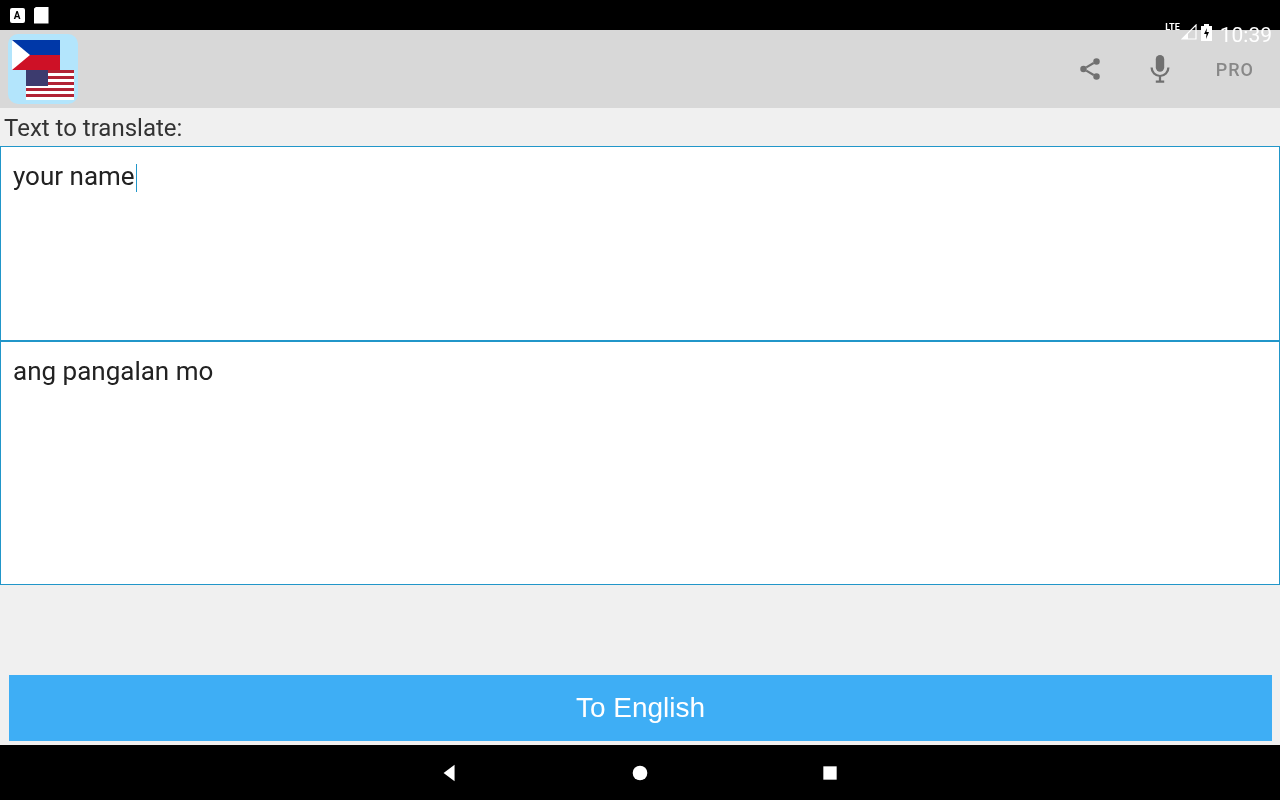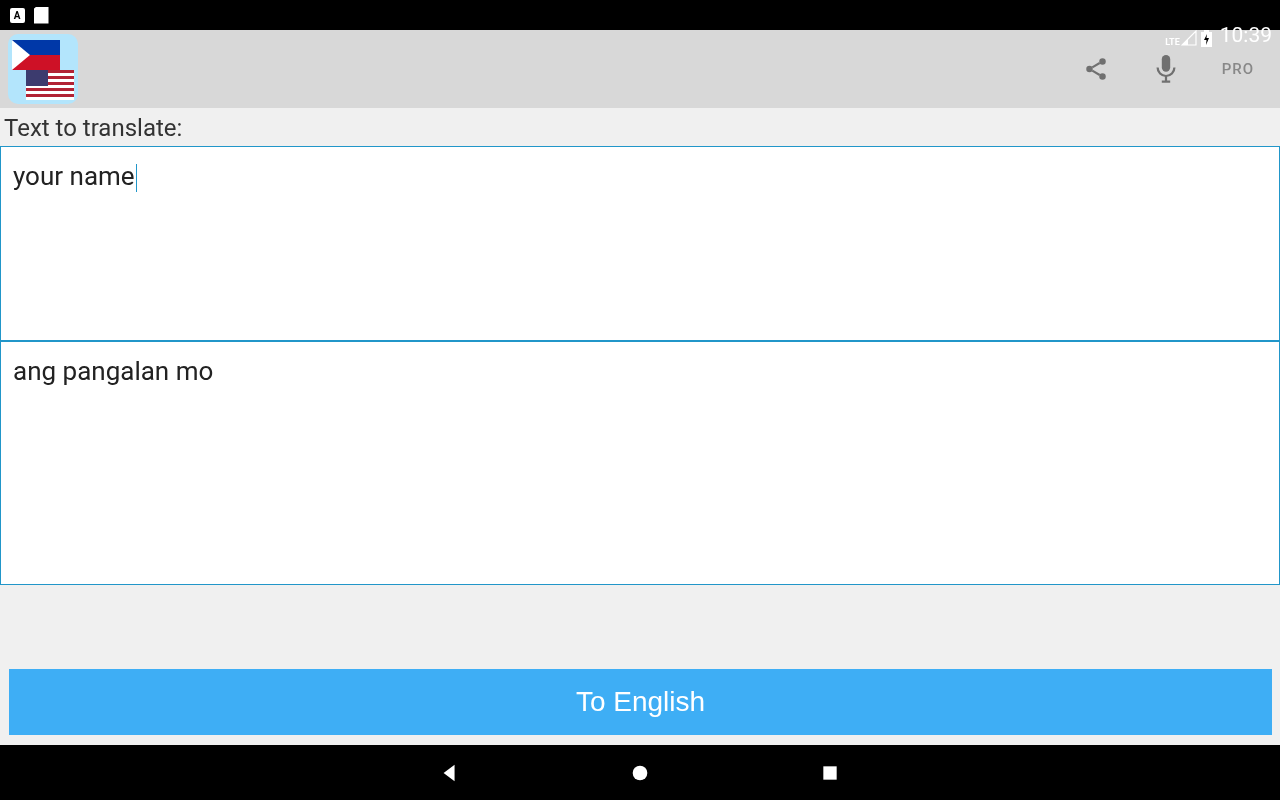--- a/index.html
+++ b/index.html
@@ -1,42 +1,42 @@
 <!DOCTYPE html>
 <html><head>
 <meta charset="utf-8">
 <style>
   * { box-sizing: border-box; margin: 0; padding: 0; }
   html, body { width: 1280px; height: 800px; overflow: hidden; font-family: Roboto, Arial, sans-serif; background: #f0f0f0; }
   .status-bar { height: 30px; background: #000; color: #fff; display: flex; align-items: center; padding: 0 8px; font-size: 14px; }
   .status-left { display: flex; gap: 6px; align-items: center; }
-  .status-right { margin-left: auto; display: flex; align-items: flex-end; margin-top: 40px; }
+  .status-right { margin-left: auto; display: flex; align-items: flex-start; margin-top: 40px; }
   .status-icon { width: 18px; height: 18px; display: flex; align-items: center; justify-content: center; }
   .status-sq { width: 15px; height: 15px; background: #fff; color: #000; font-size: 10px; font-weight: bold; display: flex; align-items: center; justify-content: center; border-radius: 2px; }
   .status-sd { width: 15px; height: 17px; background: #fff; clip-path: polygon(0 15%, 20% 0, 100% 0, 100% 100%, 0 100%); }
   .lte { font-size: 9px; font-weight: bold; line-height: 1; }
   .app-bar { height: 78px; background: #d8d8d8; display: flex; align-items: center; padding: 0 8px; }
   .app-icon { width: 70px; height: 70px; border-radius: 10px; background: #b3e5fc; position: relative; overflow: hidden; }
   .flag-ph { position: absolute; top: 6px; left: 4px; width: 48px; height: 30px; display: flex; flex-direction: column; }
   .flag-ph .blue { flex: 1; background: #0038a8; }
   .flag-ph .red { flex: 1; background: #ce1126; }
   .flag-ph .tri { position: absolute; left: 0; top: 0; width: 0; height: 0; border-top: 15px solid transparent; border-bottom: 15px solid transparent; border-left: 18px solid #fff; }
   .flag-us { position: absolute; bottom: 4px; right: 4px; width: 48px; height: 30px; background: repeating-linear-gradient(#b22234 0, #b22234 3px, #fff 3px, #fff 6px); }
   .flag-us::before { content: ""; position: absolute; top: 0; left: 0; width: 22px; height: 16px; background: #3c3b6e; }
   .app-bar-right { margin-left: auto; display: flex; align-items: center; gap: 42px; padding-right: 18px; }
   .toolbar-icon { width: 28px; height: 28px; display: flex; align-items: center; justify-content: center; cursor: pointer; }
-  .pro { color: #888; font-weight: 500; letter-spacing: 1px; font-size: 15px; cursor: pointer; }
+  .pro { color: #888; font-weight: 500; letter-spacing: 1px; font-size: 18px; cursor: pointer; }
   .content { padding: 0 0; background: #f0f0f0; }
   .label { font-size: 24px; color: #333; padding: 6px 4px 4px 4px; }
   .textbox { width: 100%; border: 1px solid #2196c9; background: #fff; font-size: 26px; color: #222; padding: 14px 12px; font-family: inherit; resize: none; outline: none; }
   .input-area { height: 195px; }
   .result-area { height: 244px; }
   .cursor { display: inline-block; width: 1px; height: 28px; background: #2196c9; vertical-align: middle; margin-left: 1px; animation: blink 1s step-start infinite; }
   @keyframes blink { 50% { opacity: 0; } }
-  .button-row { position: absolute; left: 1px; right: 0; bottom: 55px; display: flex; gap: 10px; padding: 8px 8px 10px 8px; background: #f0f0f0; }
+  .button-row { position: absolute; left: 1px; right: 0; bottom: 55px; display: flex; gap: 10px; padding: 8px 8px 4px 8px; background: #f0f0f0; }
   .translate-btn { flex: 1; height: 66px; background: #3eaef5; color: #fff; border: none; font-size: 28px; font-weight: 400; cursor: pointer; display: flex; align-items: center; justify-content: center; }
   .nav-bar { position: absolute; bottom: 0; left: 0; right: 0; height: 55px; background: #000; display: flex; align-items: center; justify-content: center; gap: 160px; }
   .nav-btn { width: 30px; height: 30px; display: flex; align-items: center; justify-content: center; cursor: pointer; }
   svg { display: block; }
 </style>
 </head>
 <body>
 
 <div class="status-bar">
   <div class="status-left">

